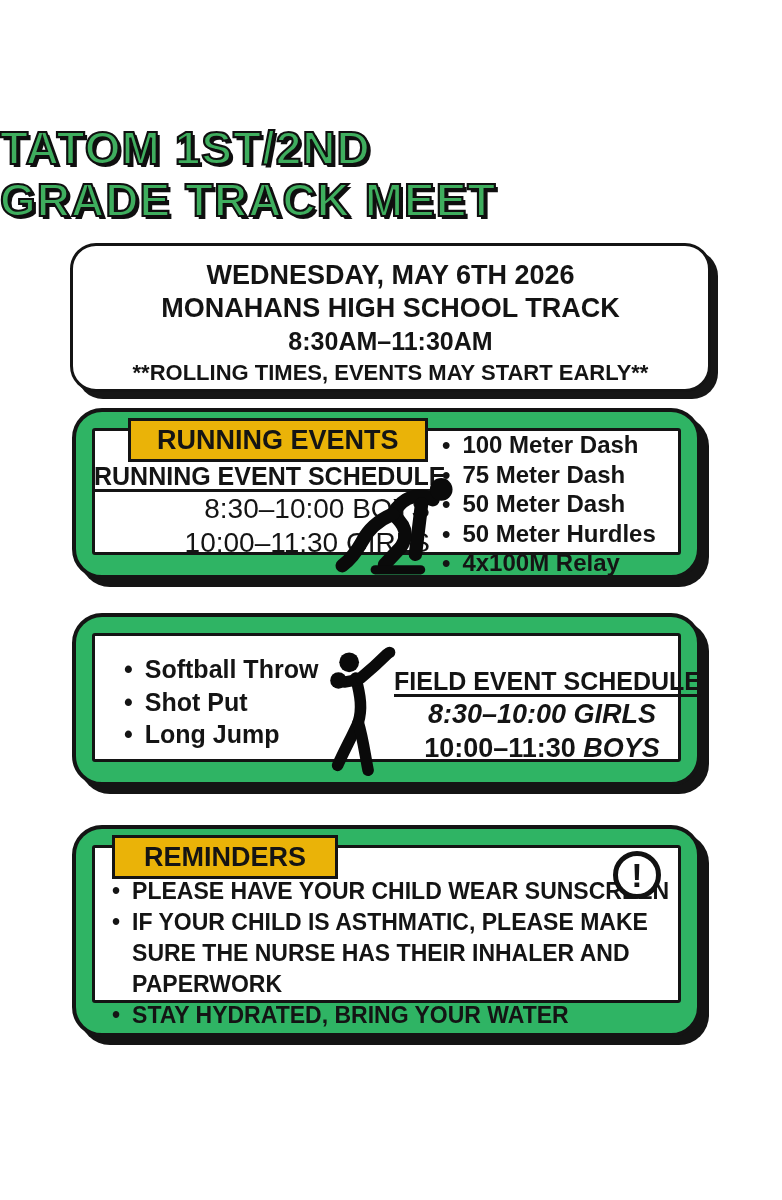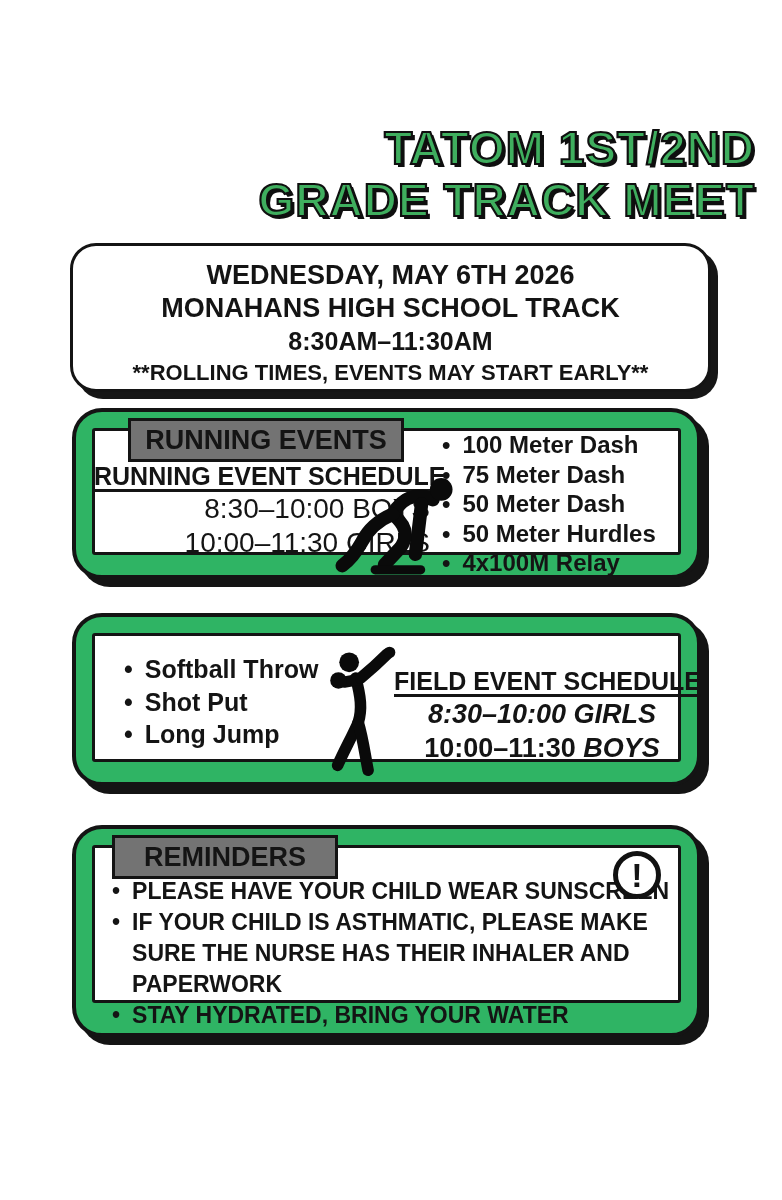--- a/index.html
+++ b/index.html
@@ -4,22 +4,22 @@
 <style>
   * { margin:0; padding:0; box-sizing:border-box; }
   html,body { background:#ffffff; }
   body {
     width:782px; height:1200px; position:relative; overflow:hidden;
     font-family:"Liberation Sans", sans-serif; color:#141414;
   }
 
   
   .title {
-    position:absolute; top:122px; left:8px; width:747px;
-    text-align:right; font-weight:bold; font-size:46px; line-height:52px;
+    position:absolute; top:122px; left:0; width:747px;
+    text-align:left; font-weight:bold; font-size:46px; line-height:52px;
     letter-spacing:1px; color:#3fae5e;
     -webkit-text-stroke:2.2px #0f0f0f;
     text-shadow:3px 3px 0 #0f0f0f;
   }
 
   
   .info-box {
     position:absolute; left:70px; top:243px; width:641px; height:149px;
     background:#ffffff; border:3px solid #141414; border-radius:26px;
     box-shadow:7px 7px 0 #161616;
@@ -35,23 +35,23 @@
     background:#2fb464; border:4px solid #141414; border-radius:30px;
     box-shadow:8px 8px 0 #141414;
   }
   .gbox-inner {
     position:absolute; left:16px; right:16px; top:16px; bottom:20px;
     background:#ffffff; border:3px solid #141414; border-radius:3px;
   }
   .gbox.reminders .gbox-inner { bottom:30px; }
 
   .chip {
-    position:absolute; background:#737373; border:3px solid #141414;
+    position:absolute; background:#eab308; border:3px solid #141414;
     font-weight:bold; font-size:27px; line-height:34px;
-    padding:2px 14px; white-space:nowrap; z-index:3; text-align:center;
+    padding:2px 26px; white-space:nowrap; z-index:3; text-align:center;
   }
 
   .running  { top:408px; height:171px; }
   .field    { top:613px; height:173px; }
   .reminders{ top:825px; height:212px; }
 
   
   .chip-running { left:52px; top:6px; min-width:276px; }
   .run-left {
     position:absolute; left:18px; top:48px; width:336px;

